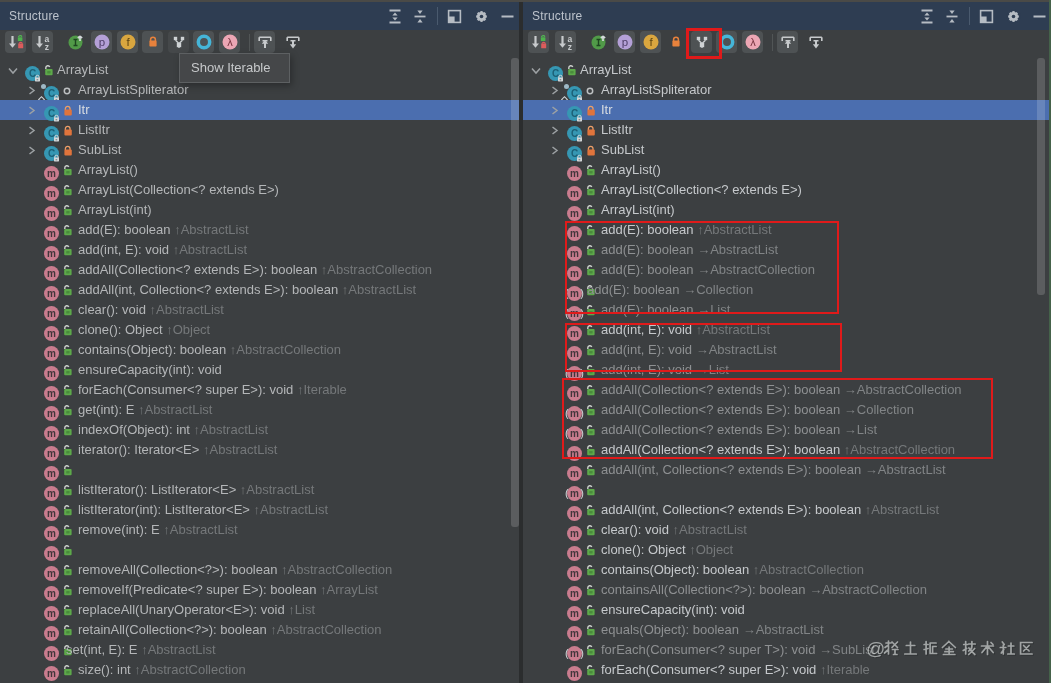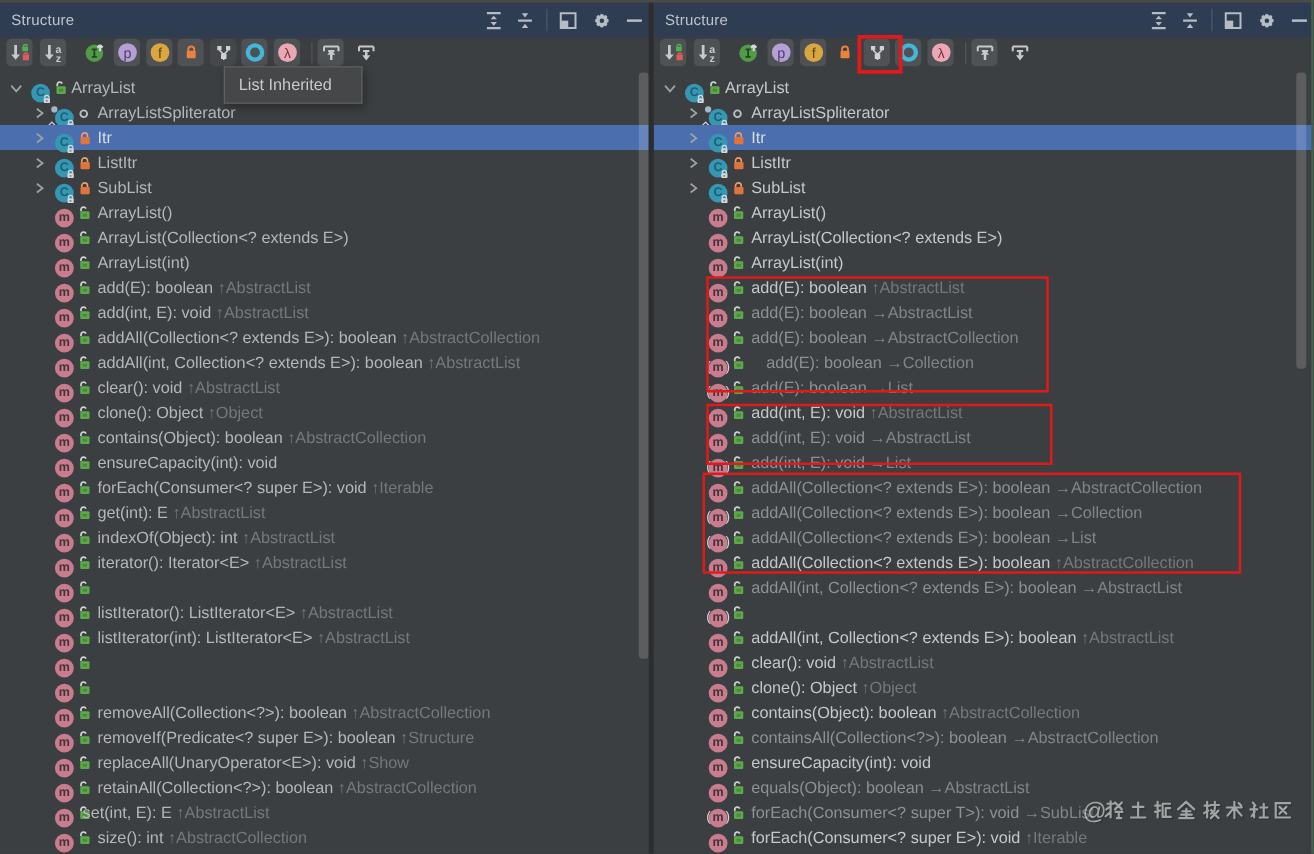--- a/index.html
+++ b/index.html
@@ -419,20 +419,21 @@
       </div>
 <div class="row" style="top:520px">
         <span class="ps" style="left:44px"><span class="ic m">m</span></span>
         <span class="ps" style="left:62px;top:4px">
           <svg class="vi" width="12" height="13" viewBox="0 0 12 13">
             <path d="M2.8 5 V3.8 a2.1 2.1 0 0 1 4 -0.9" fill="none" stroke="#cdd1cd" stroke-width="1.4"></path>
             <rect x="2.2" y="5" width="7.4" height="6.2" rx="1" fill="#5da94a"></rect>
             <rect x="4.2" y="7" width="3.4" height="2.4" rx="0.4" fill="#4a8c3c"></rect>
           </svg>
         </span>
+        <span class="tx" style="left:78px">remove(int): E <span class="ref">↑AbstractList</span></span>
       </div>
 <div class="row" style="top:540px">
         <span class="ps" style="left:44px"><span class="ic m">m</span></span>
         <span class="ps" style="left:62px;top:4px">
           <svg class="vi" width="12" height="13" viewBox="0 0 12 13">
             <path d="M2.8 5 V3.8 a2.1 2.1 0 0 1 4 -0.9" fill="none" stroke="#cdd1cd" stroke-width="1.4"></path>
             <rect x="2.2" y="5" width="7.4" height="6.2" rx="1" fill="#5da94a"></rect>
             <rect x="4.2" y="7" width="3.4" height="2.4" rx="0.4" fill="#4a8c3c"></rect>
           </svg>
         </span>
@@ -450,32 +451,32 @@
       </div>
 <div class="row" style="top:580px">
         <span class="ps" style="left:44px"><span class="ic m">m</span></span>
         <span class="ps" style="left:62px;top:4px">
           <svg class="vi" width="12" height="13" viewBox="0 0 12 13">
             <path d="M2.8 5 V3.8 a2.1 2.1 0 0 1 4 -0.9" fill="none" stroke="#cdd1cd" stroke-width="1.4"></path>
             <rect x="2.2" y="5" width="7.4" height="6.2" rx="1" fill="#5da94a"></rect>
             <rect x="4.2" y="7" width="3.4" height="2.4" rx="0.4" fill="#4a8c3c"></rect>
           </svg>
         </span>
-        <span class="tx" style="left:78px">removeIf(Predicate&lt;? super E&gt;): boolean <span class="ref">↑Structure</span></span>
+        <span class="tx" style="left:78px">removeIf(Predicate&lt;? super E&gt;): boolean <span class="ref">↑ArrayList</span></span>
       </div>
 <div class="row" style="top:600px">
         <span class="ps" style="left:44px"><span class="ic m">m</span></span>
         <span class="ps" style="left:62px;top:4px">
           <svg class="vi" width="12" height="13" viewBox="0 0 12 13">
             <path d="M2.8 5 V3.8 a2.1 2.1 0 0 1 4 -0.9" fill="none" stroke="#cdd1cd" stroke-width="1.4"></path>
             <rect x="2.2" y="5" width="7.4" height="6.2" rx="1" fill="#5da94a"></rect>
             <rect x="4.2" y="7" width="3.4" height="2.4" rx="0.4" fill="#4a8c3c"></rect>
           </svg>
         </span>
-        <span class="tx" style="left:78px">replaceAll(UnaryOperator&lt;E&gt;): void <span class="ref">↑Show</span></span>
+        <span class="tx" style="left:78px">replaceAll(UnaryOperator&lt;E&gt;): void <span class="ref">↑List</span></span>
       </div>
 <div class="row" style="top:620px">
         <span class="ps" style="left:44px"><span class="ic m">m</span></span>
         <span class="ps" style="left:62px;top:4px">
           <svg class="vi" width="12" height="13" viewBox="0 0 12 13">
             <path d="M2.8 5 V3.8 a2.1 2.1 0 0 1 4 -0.9" fill="none" stroke="#cdd1cd" stroke-width="1.4"></path>
             <rect x="2.2" y="5" width="7.4" height="6.2" rx="1" fill="#5da94a"></rect>
             <rect x="4.2" y="7" width="3.4" height="2.4" rx="0.4" fill="#4a8c3c"></rect>
           </svg>
         </span>
@@ -498,21 +499,21 @@
           <svg class="vi" width="12" height="13" viewBox="0 0 12 13">
             <path d="M2.8 5 V3.8 a2.1 2.1 0 0 1 4 -0.9" fill="none" stroke="#cdd1cd" stroke-width="1.4"></path>
             <rect x="2.2" y="5" width="7.4" height="6.2" rx="1" fill="#5da94a"></rect>
             <rect x="4.2" y="7" width="3.4" height="2.4" rx="0.4" fill="#4a8c3c"></rect>
           </svg>
         </span>
         <span class="tx" style="left:78px">size(): int <span class="ref">↑AbstractCollection</span></span>
       </div>
     </div>
     <div class="thumb" style="left:511px;top:58px;height:469px"></div>
-    <div class="tooltip">List Inherited</div>
+    <div class="tooltip">Show Iterable</div>
   </div>
 <div class="divider"></div>
 <div class="panel pR" style="left:523px;width:528px">
     <div class="hdr">
       <span class="htxt">Structure</span>
       <span class="hi" style="left:397px"><svg width="14" height="15" viewBox="0 0 14 15">
           <path d="M1.5 1.5 H12.5 M1.5 13.5 H12.5" stroke="#b6bcc3" stroke-width="1.8" fill="none"></path>
           <path d="M7 3.5 L9.6 6.4 H4.4 Z" fill="#b6bcc3"></path>
           <path d="M7 11.5 L9.6 8.6 H4.4 Z" fill="#b6bcc3"></path>
         </svg></span>
@@ -750,21 +751,21 @@
       </div>
 <div class="row dim" style="top:280px">
         <span class="ps" style="left:44px"><span class="ic m md"><i>(</i>m<b>)</b></span></span>
         <span class="ps" style="left:62px;top:4px">
           <svg class="vi" width="12" height="13" viewBox="0 0 12 13">
             <path d="M2.8 5 V3.8 a2.1 2.1 0 0 1 4 -0.9" fill="none" stroke="#cdd1cd" stroke-width="1.4"></path>
             <rect x="2.2" y="5" width="7.4" height="6.2" rx="1" fill="#5da94a"></rect>
             <rect x="4.2" y="7" width="3.4" height="2.4" rx="0.4" fill="#4a8c3c"></rect>
           </svg>
         </span>
-        <span class="tx" style="left:90px">add(E): boolean <span class="ref">→Collection</span></span>
+        <span class="tx" style="left:64px">add(E): boolean <span class="ref">→Collection</span></span>
       </div>
 <div class="row dim" style="top:300px">
         <span class="ps" style="left:44px"><span class="ic m md"><i>(</i>m<b>)</b></span></span>
         <span class="ps" style="left:62px;top:4px">
           <svg class="vi" width="12" height="13" viewBox="0 0 12 13">
             <path d="M2.8 5 V3.8 a2.1 2.1 0 0 1 4 -0.9" fill="none" stroke="#cdd1cd" stroke-width="1.4"></path>
             <rect x="2.2" y="5" width="7.4" height="6.2" rx="1" fill="#5da94a"></rect>
             <rect x="4.2" y="7" width="3.4" height="2.4" rx="0.4" fill="#4a8c3c"></rect>
           </svg>
         </span>

